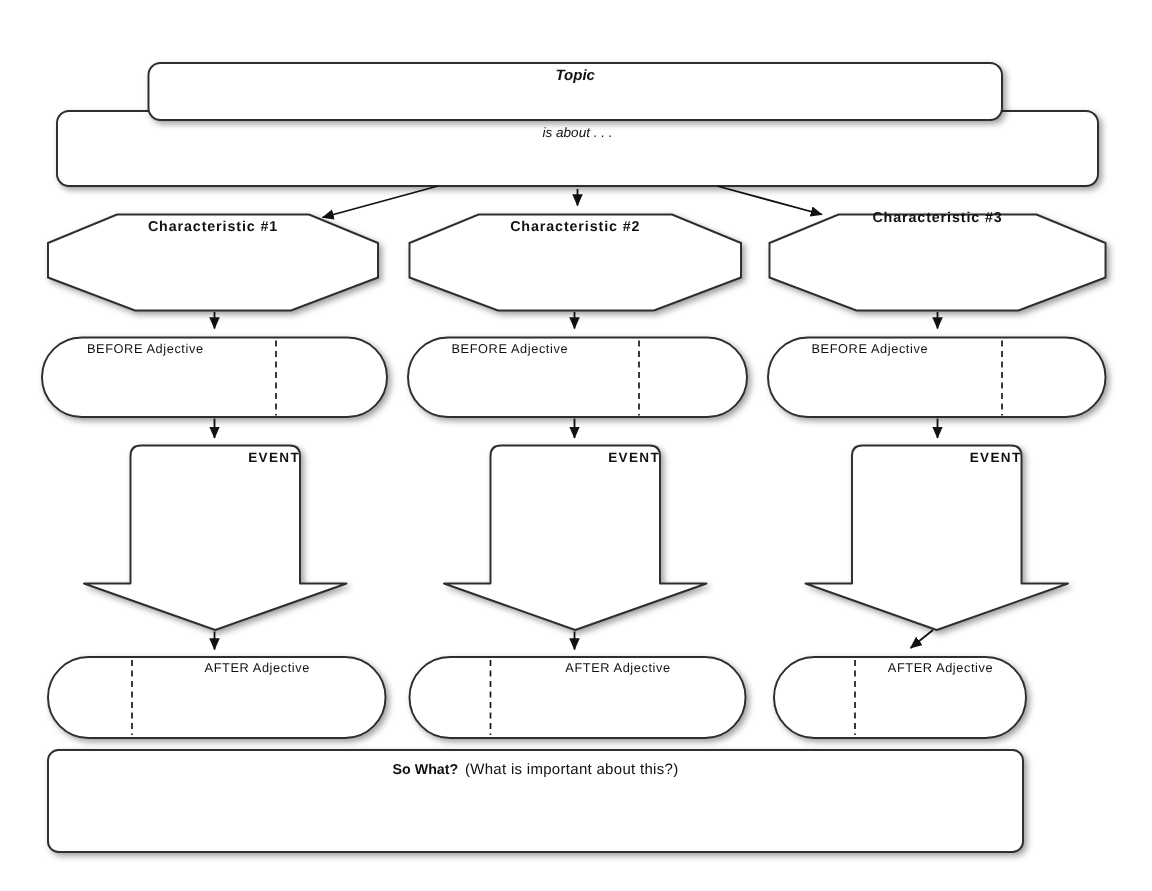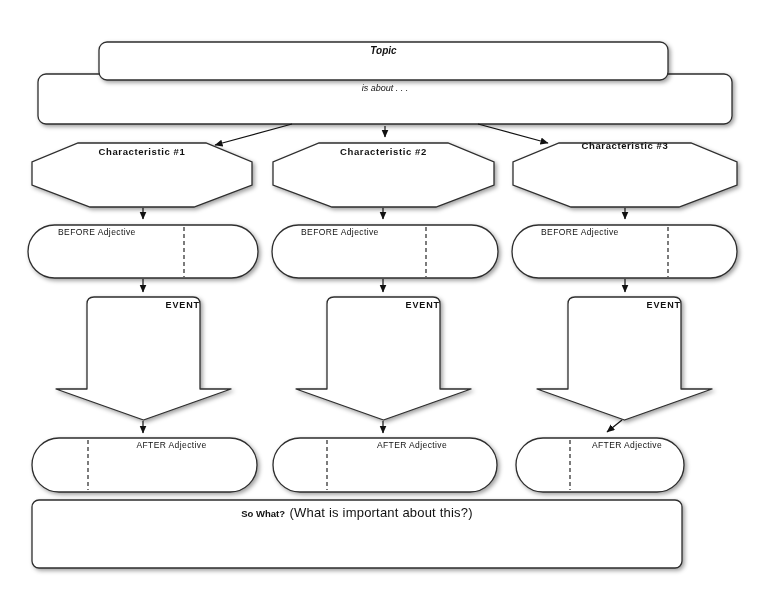--- a/index.html
+++ b/index.html
@@ -12,21 +12,21 @@
   .conn{stroke:#111;stroke-width:1.2;fill:none;}
   .dash{stroke:#111;stroke-width:1.1;stroke-dasharray:4 3;fill:none;}
   .lbl{position:absolute;white-space:nowrap;line-height:1.1;}
   .ctr{text-align:center;}
   .topic-lbl{font-weight:bold;font-style:italic;font-size:10px;}
   .isabout-lbl{font-style:italic;font-size:9px;}
   .char-lbl{font-weight:bold;font-size:9.5px;letter-spacing:.6px;}
   .adj-lbl{font-weight:normal;font-size:8.5px;letter-spacing:.4px;}
   .event-lbl{font-weight:bold;font-size:9px;letter-spacing:.9px;text-align:right;}
   .sowhat-lbl{font-weight:bold;font-size:9.5px;}
-  .sowhat-hint{font-weight:normal;font-size:13px;letter-spacing:.2px;}
+  .sowhat-hint{font-weight:normal;font-size:10px;letter-spacing:.2px;}
 </style>
 </head>
 <body>
 
 <div id="stage">
 
   <svg width="768" height="594" viewBox="0 0 768 594">
     <defs>
       <marker id="ah" markerWidth="9" markerHeight="8" refX="7.5" refY="3.5" orient="auto" markerUnits="userSpaceOnUse">
         <path d="M0,0 L8,3.5 L0,7 Z" fill="#111"></path>

